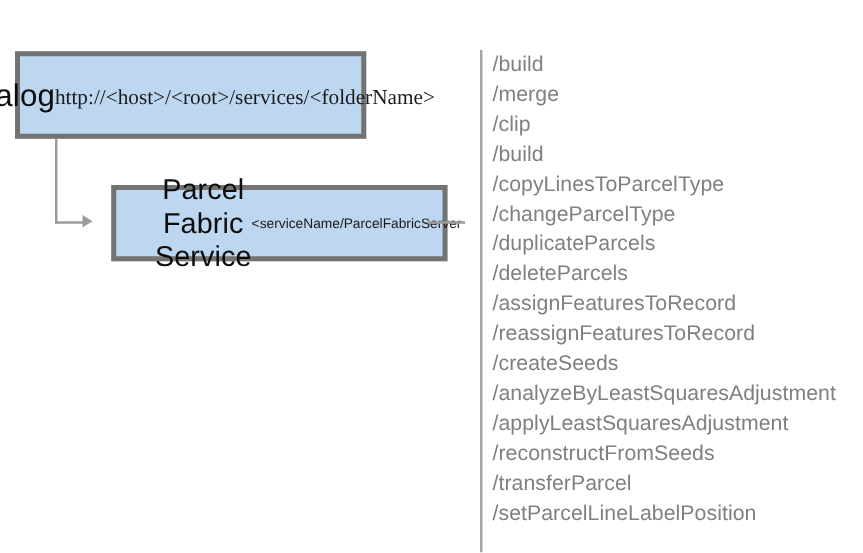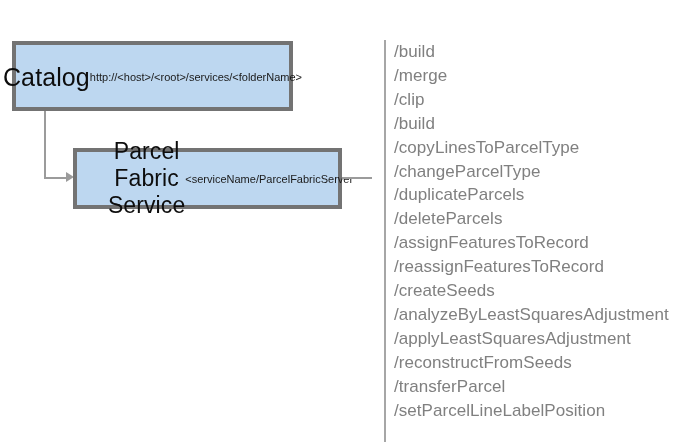--- a/index.html
+++ b/index.html
@@ -48,24 +48,24 @@
     white-space: nowrap;
   }
 
   #catalog-node {
     left: 12px;
     top: 41px;
     width: 281px;
     height: 70px;
   }
   #catalog-node .node-title { margin-top: 1px; }
-  #catalog-node .node-sub { font-size: 11px; }
+  #catalog-node .node-sub { font-size: 17px; font-family: Liberation Serif, serif; }
 
   #service-node {
-    left: 73px;
+    left: 89px;
     top: 148px;
     width: 269px;
     height: 61px;
     padding-left: 46px;
   }
   #service-node .node-title { font-size: 23px; line-height: 27px; }
   #service-node .node-sub { font-size: 11px; }
 
   
   .connector {

